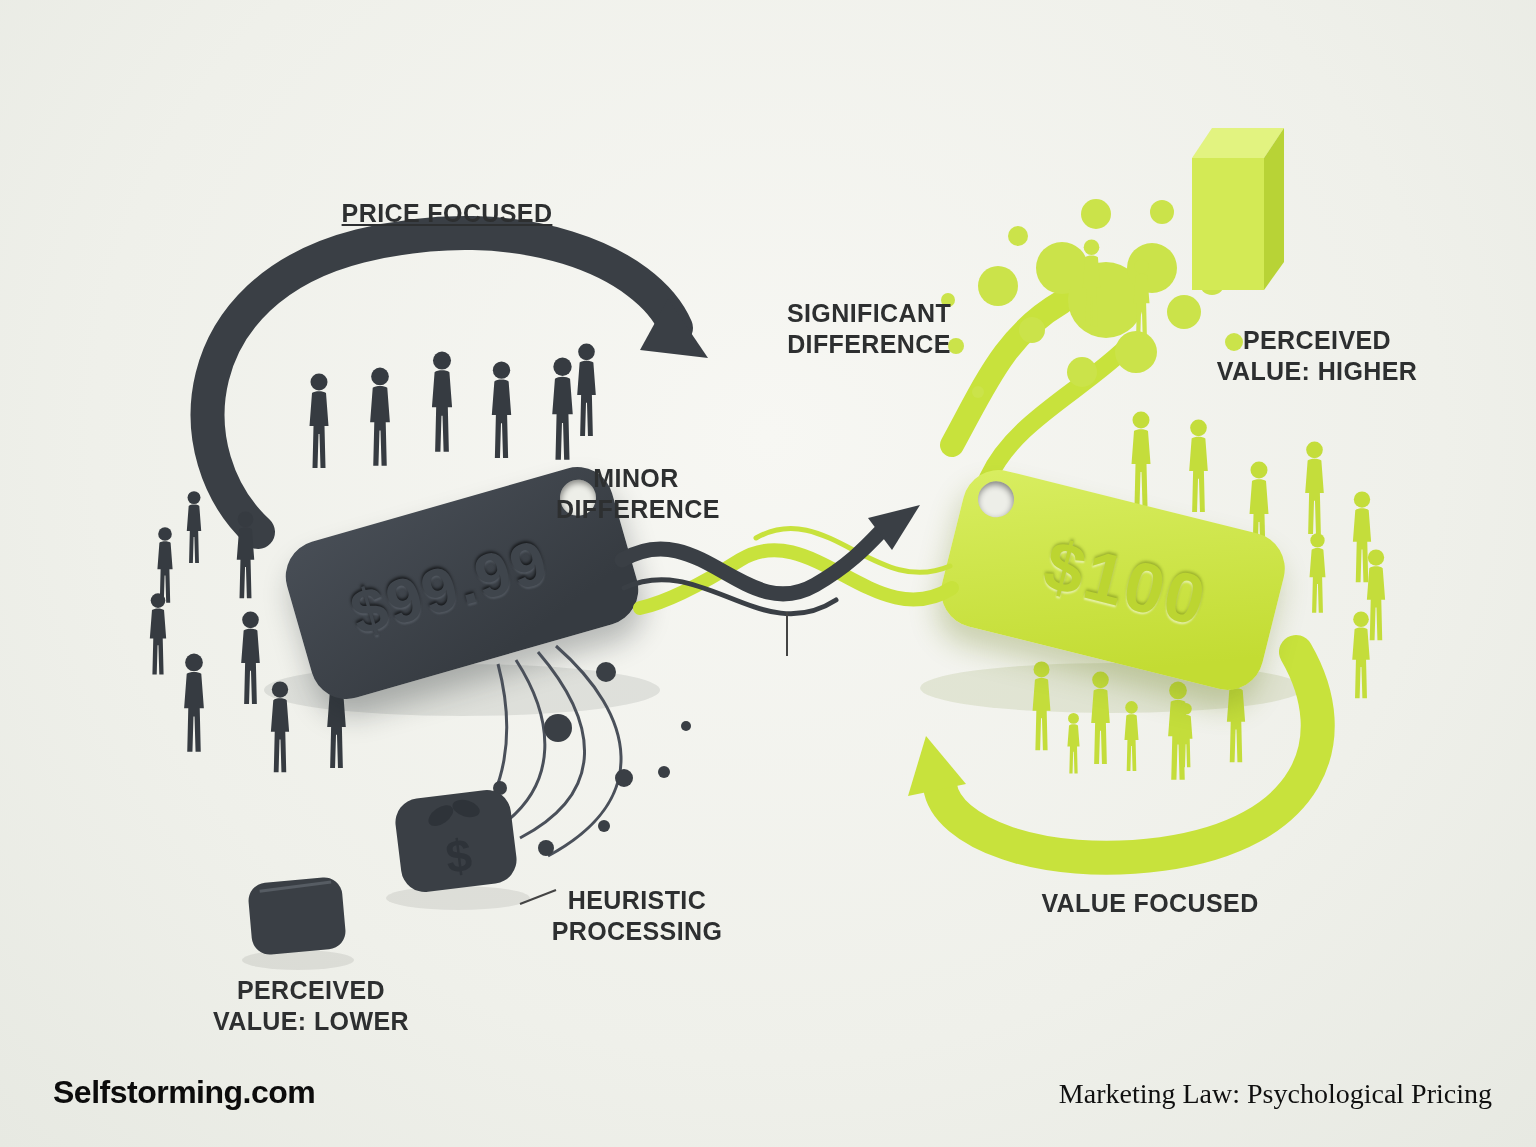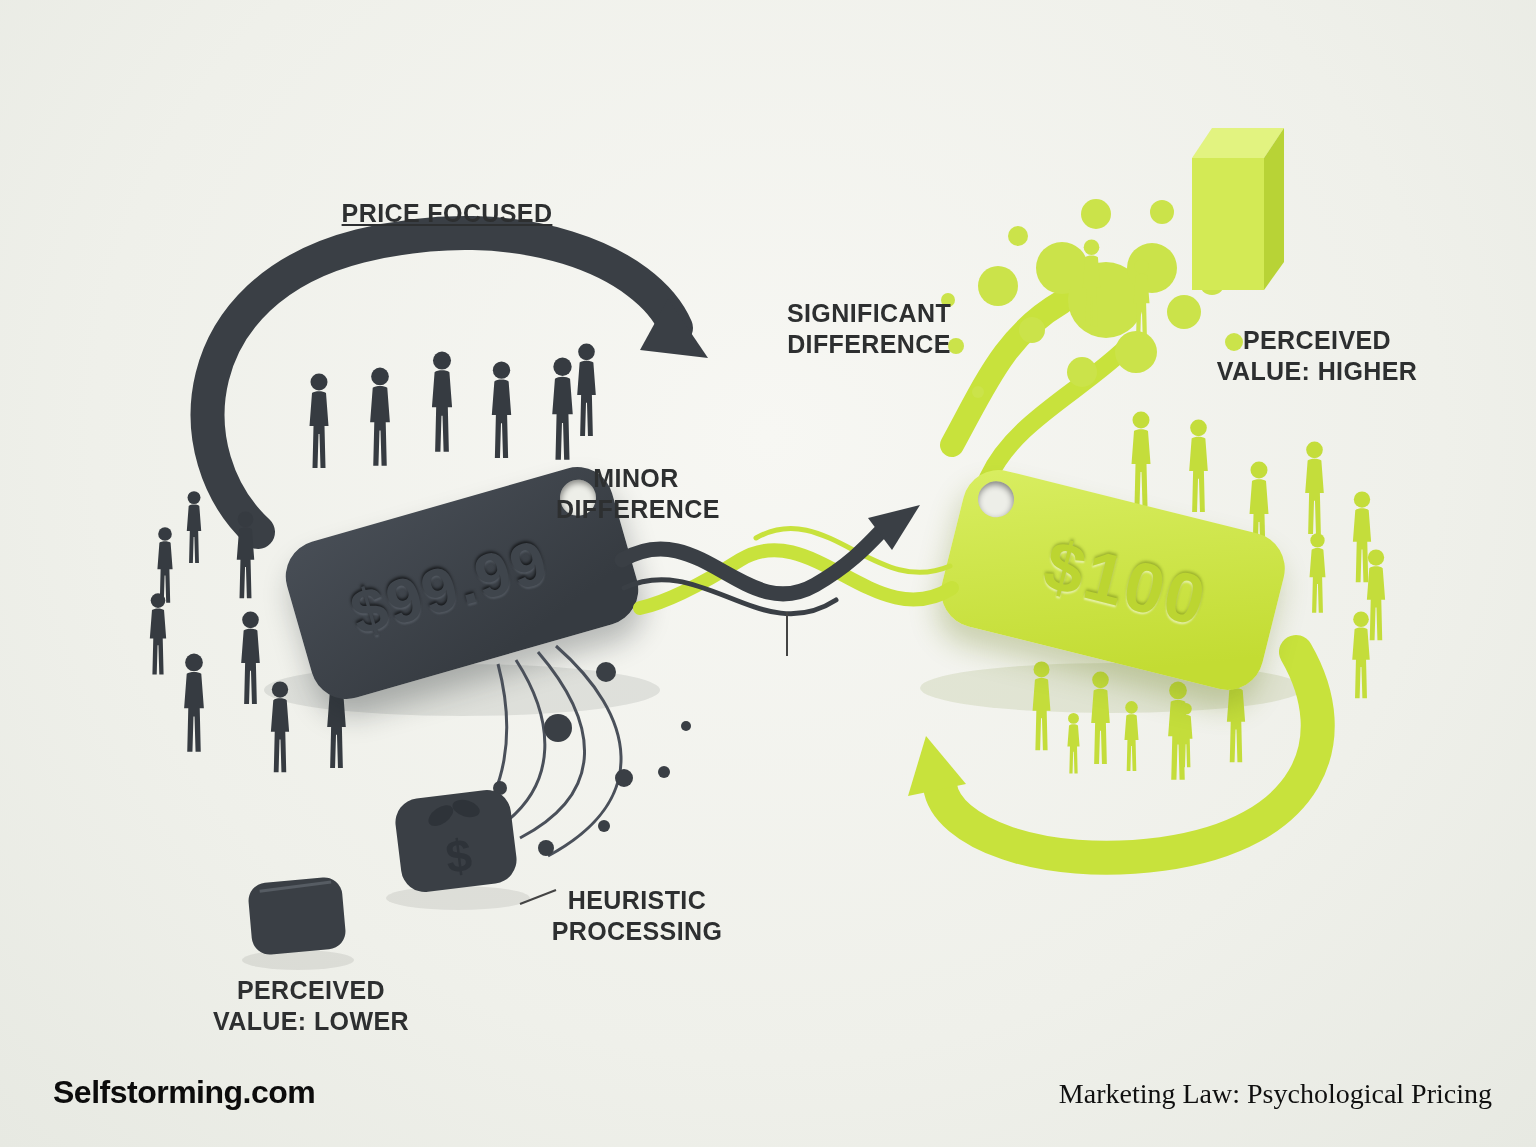--- a/index.html
+++ b/index.html
@@ -225,18 +225,19 @@
 
   <div class="label lbl-significant-difference">SIGNIFICANT DIFFERENCE</div>
 
   <div class="label lbl-perceived-higher">PERCEIVED VALUE: HIGHER</div>
 
 
   <div class="label lbl-perceived-lower">PERCEIVED VALUE: LOWER</div>
 
   <div class="label lbl-heuristic-processing">HEURISTIC PROCESSING</div>
 
+  <div class="label lbl-value-focused">VALUE FOCUSED</div>
 
   <div class="brand">Selfstorming.com</div>
 
   <div class="footer-title">Marketing Law: Psychological Pricing</div>
 
 </div>
 
 </body></html>

